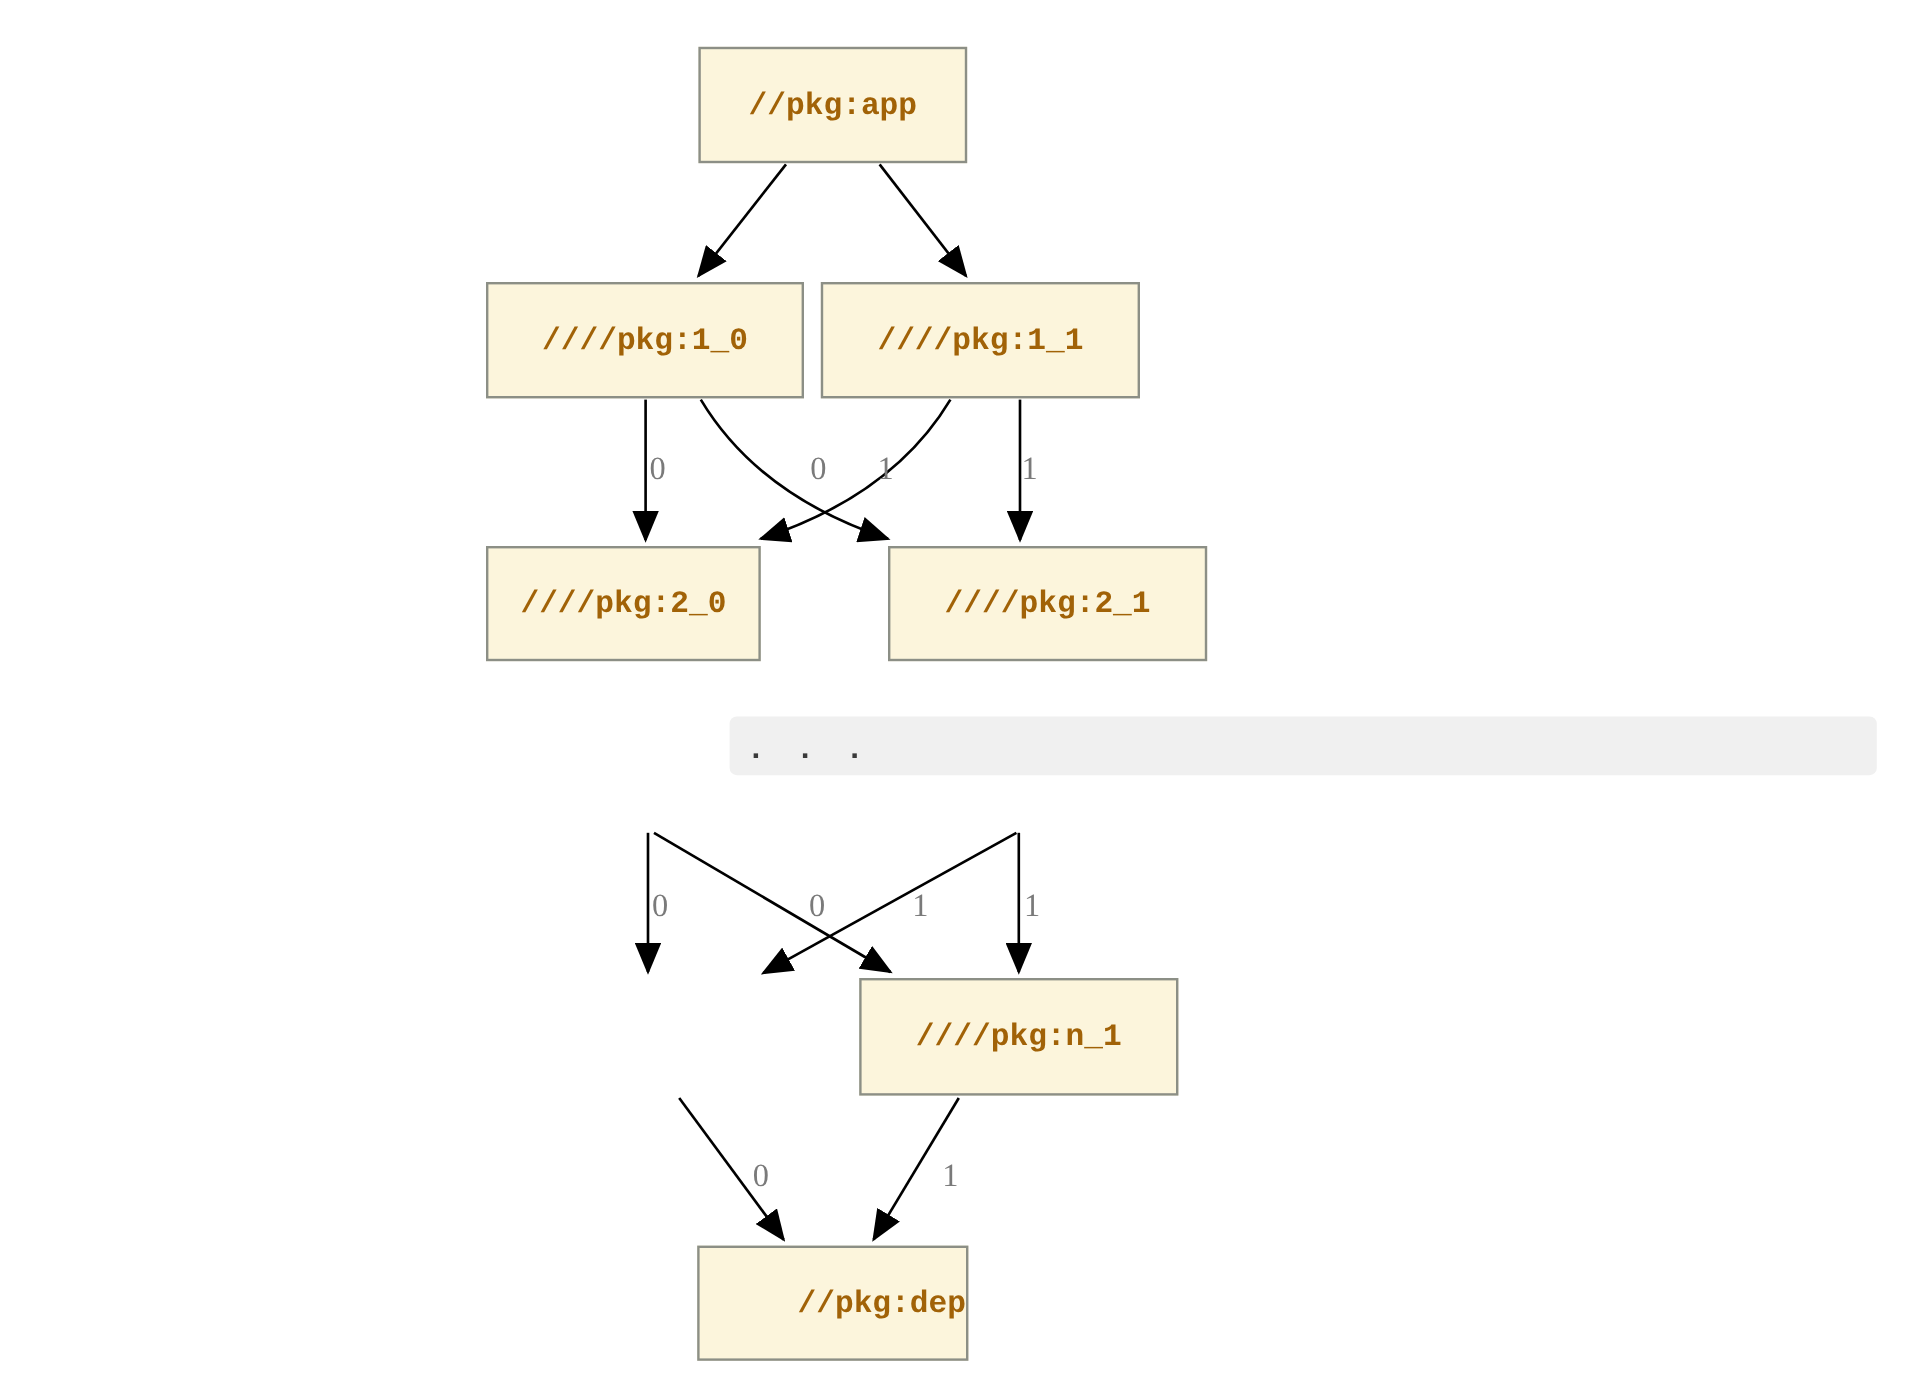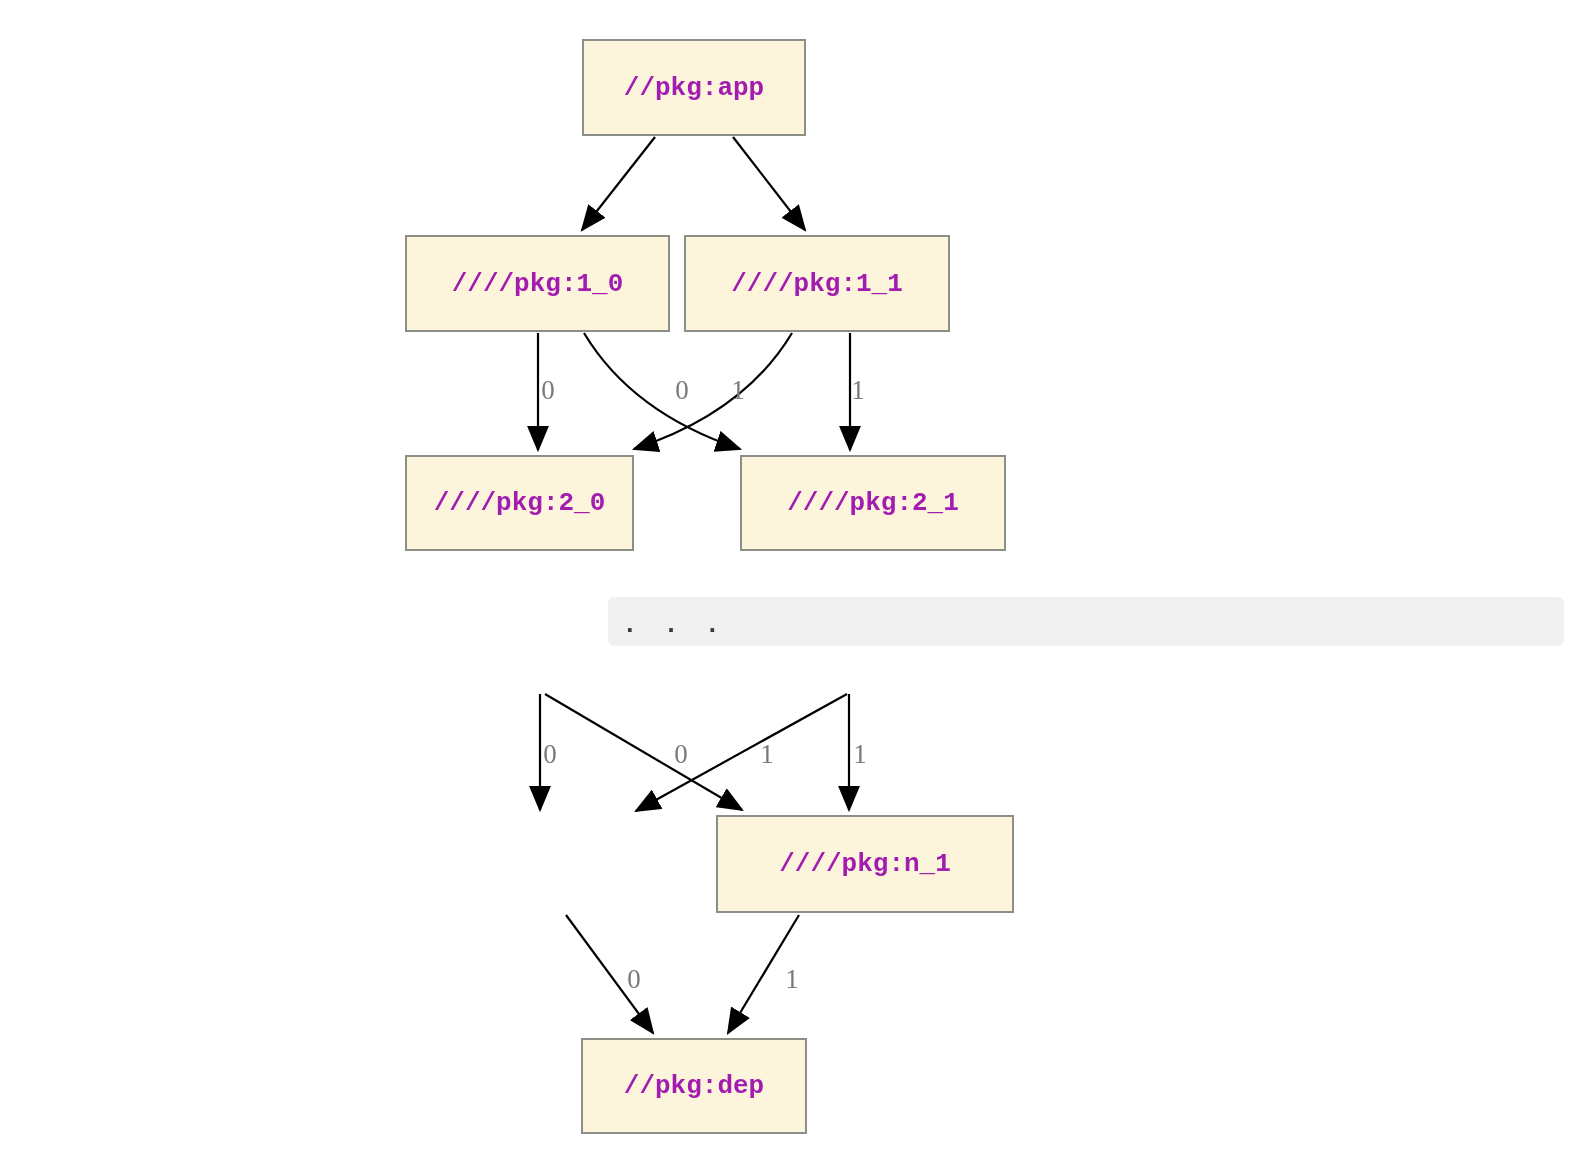--- a/index.html
+++ b/index.html
@@ -28,21 +28,21 @@
   #arrowhead path{fill:var(--edge);}
   .node{
     position:absolute;
     box-sizing:border-box;
     background:var(--node-fill);
     border:2.5px solid var(--node-border);
     display:flex;align-items:center;justify-content:center;
     font-family:"Liberation Mono","DejaVu Sans Mono",monospace;
     font-weight:bold;
     font-size:26px;
-    color:#a21caf;
+    color:#a16207;
     white-space:nowrap;
   }
   .ellipsis-band{
     position:absolute;
     left:608px;top:597px;width:956px;height:49px;
     box-sizing:border-box;
     background:var(--ellipsis-bg);
     border-radius:6px;
     display:flex;align-items:center;
     padding:6px 0 0 14px;
@@ -115,21 +115,21 @@
 
   <div class="node" style="left:716px;top:455px;width:266px;height:96px;margin-left:24px;">
     <span>////pkg:2_1</span>
   </div>
 
   <div class="ellipsis-band">
     <span>. . .</span>
   </div>
 
 
-  <div class="node" style="left:716px;top:815px;width:298px;height:98px;">
+  <div class="node" style="left:716px;top:815px;width:266px;height:98px;">
     <span>////pkg:n_1</span>
   </div>
 
-  <div class="node" style="left:581px;top:1038px;width:226px;height:96px;">
+  <div class="node" style="left:581px;top:1038px;width:226px;height:96px;justify-content:flex-end;">
     <span>//pkg:dep</span>
   </div>
 
 </div>
 
 </body></html>

